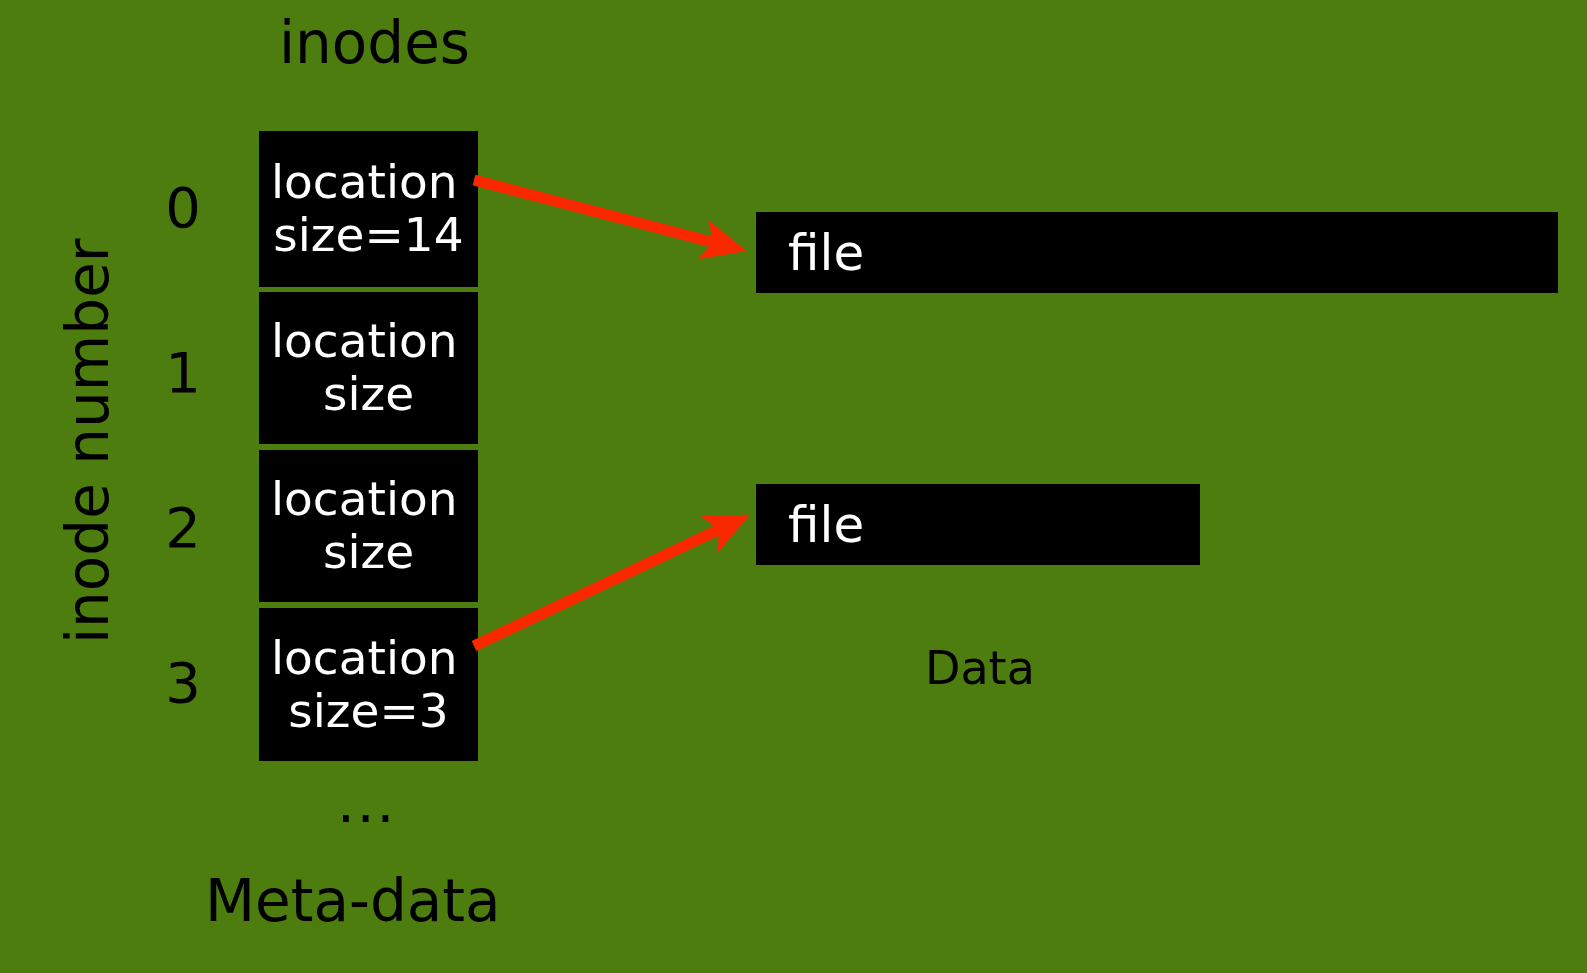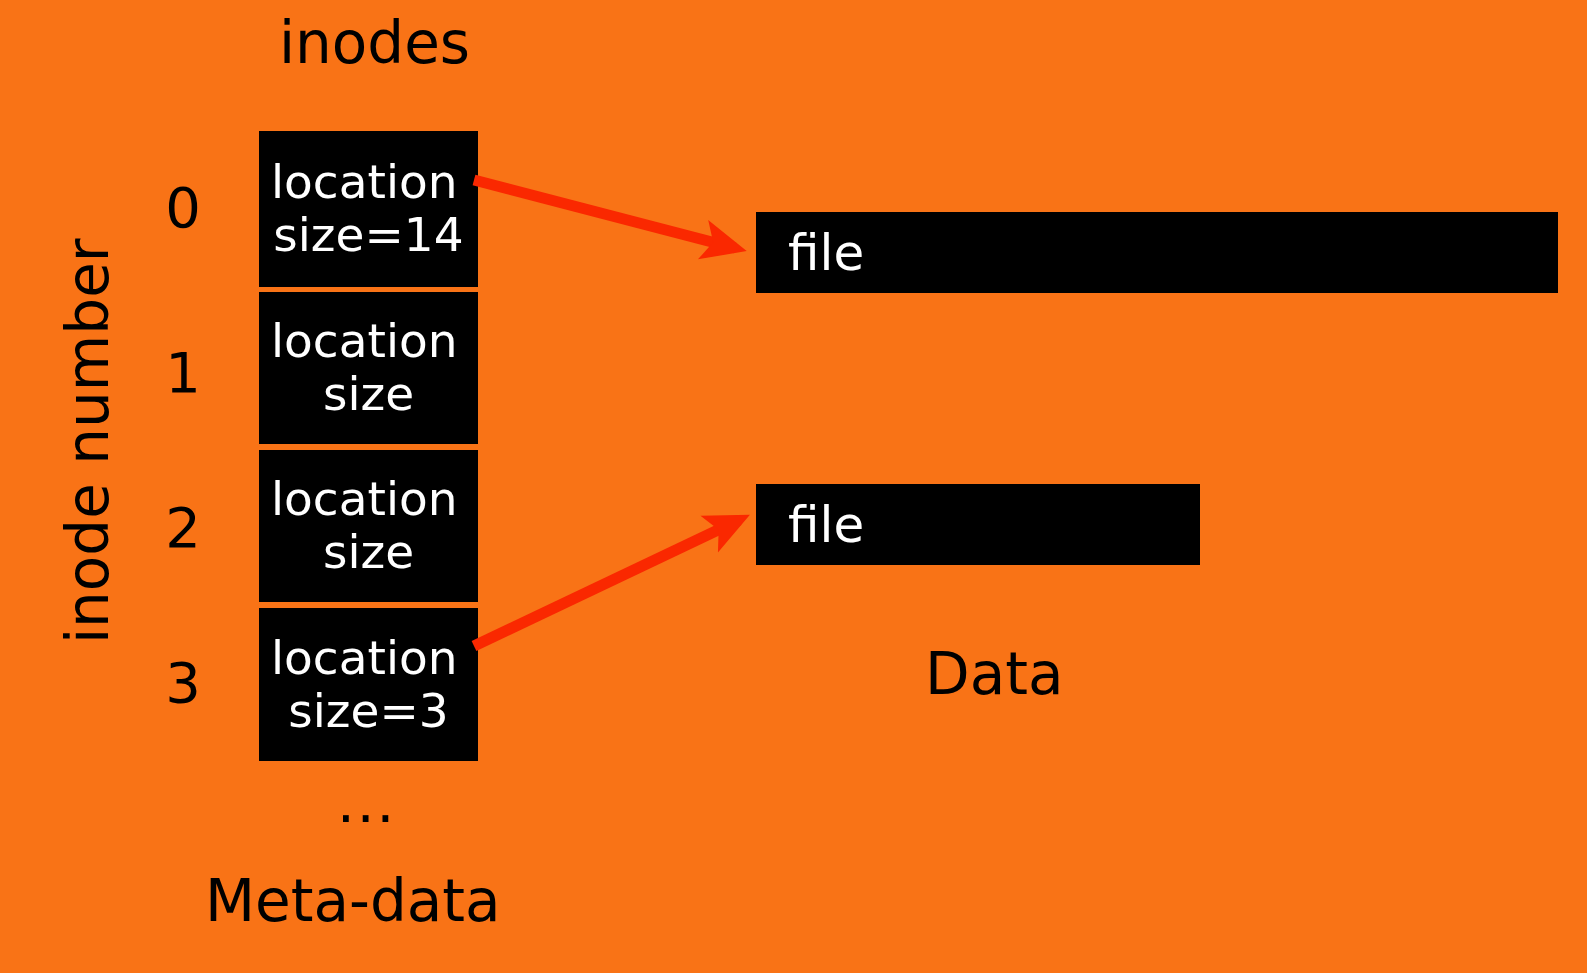--- a/index.html
+++ b/index.html
@@ -5,21 +5,21 @@
 <style>
   html, body {
     margin: 0;
     padding: 0;
     background: #ffffff;
   }
   #canvas {
     position: relative;
     width: 1587px;
     height: 973px;
-    background: #f97316;
+    background: #4d7c0f;
     overflow: hidden;
     font-family: "DejaVu Sans", "Liberation Sans", sans-serif;
     color: #000000;
   }
 
   
   .label {
     position: absolute;
     white-space: nowrap;
     line-height: 1;
@@ -61,21 +61,21 @@
 
   #meta-data-label {
     left: 205px;
     top: 872px;
     font-size: 58px;
   }
 
   #data-label {
     left: 925px;
     top: 645px;
-    font-size: 58px;
+    font-size: 46px;
   }
 
   
   #inode-table {
     position: absolute;
     left: 259px;
     top: 131px;
     width: 257px;
   }
   .inode-box {

